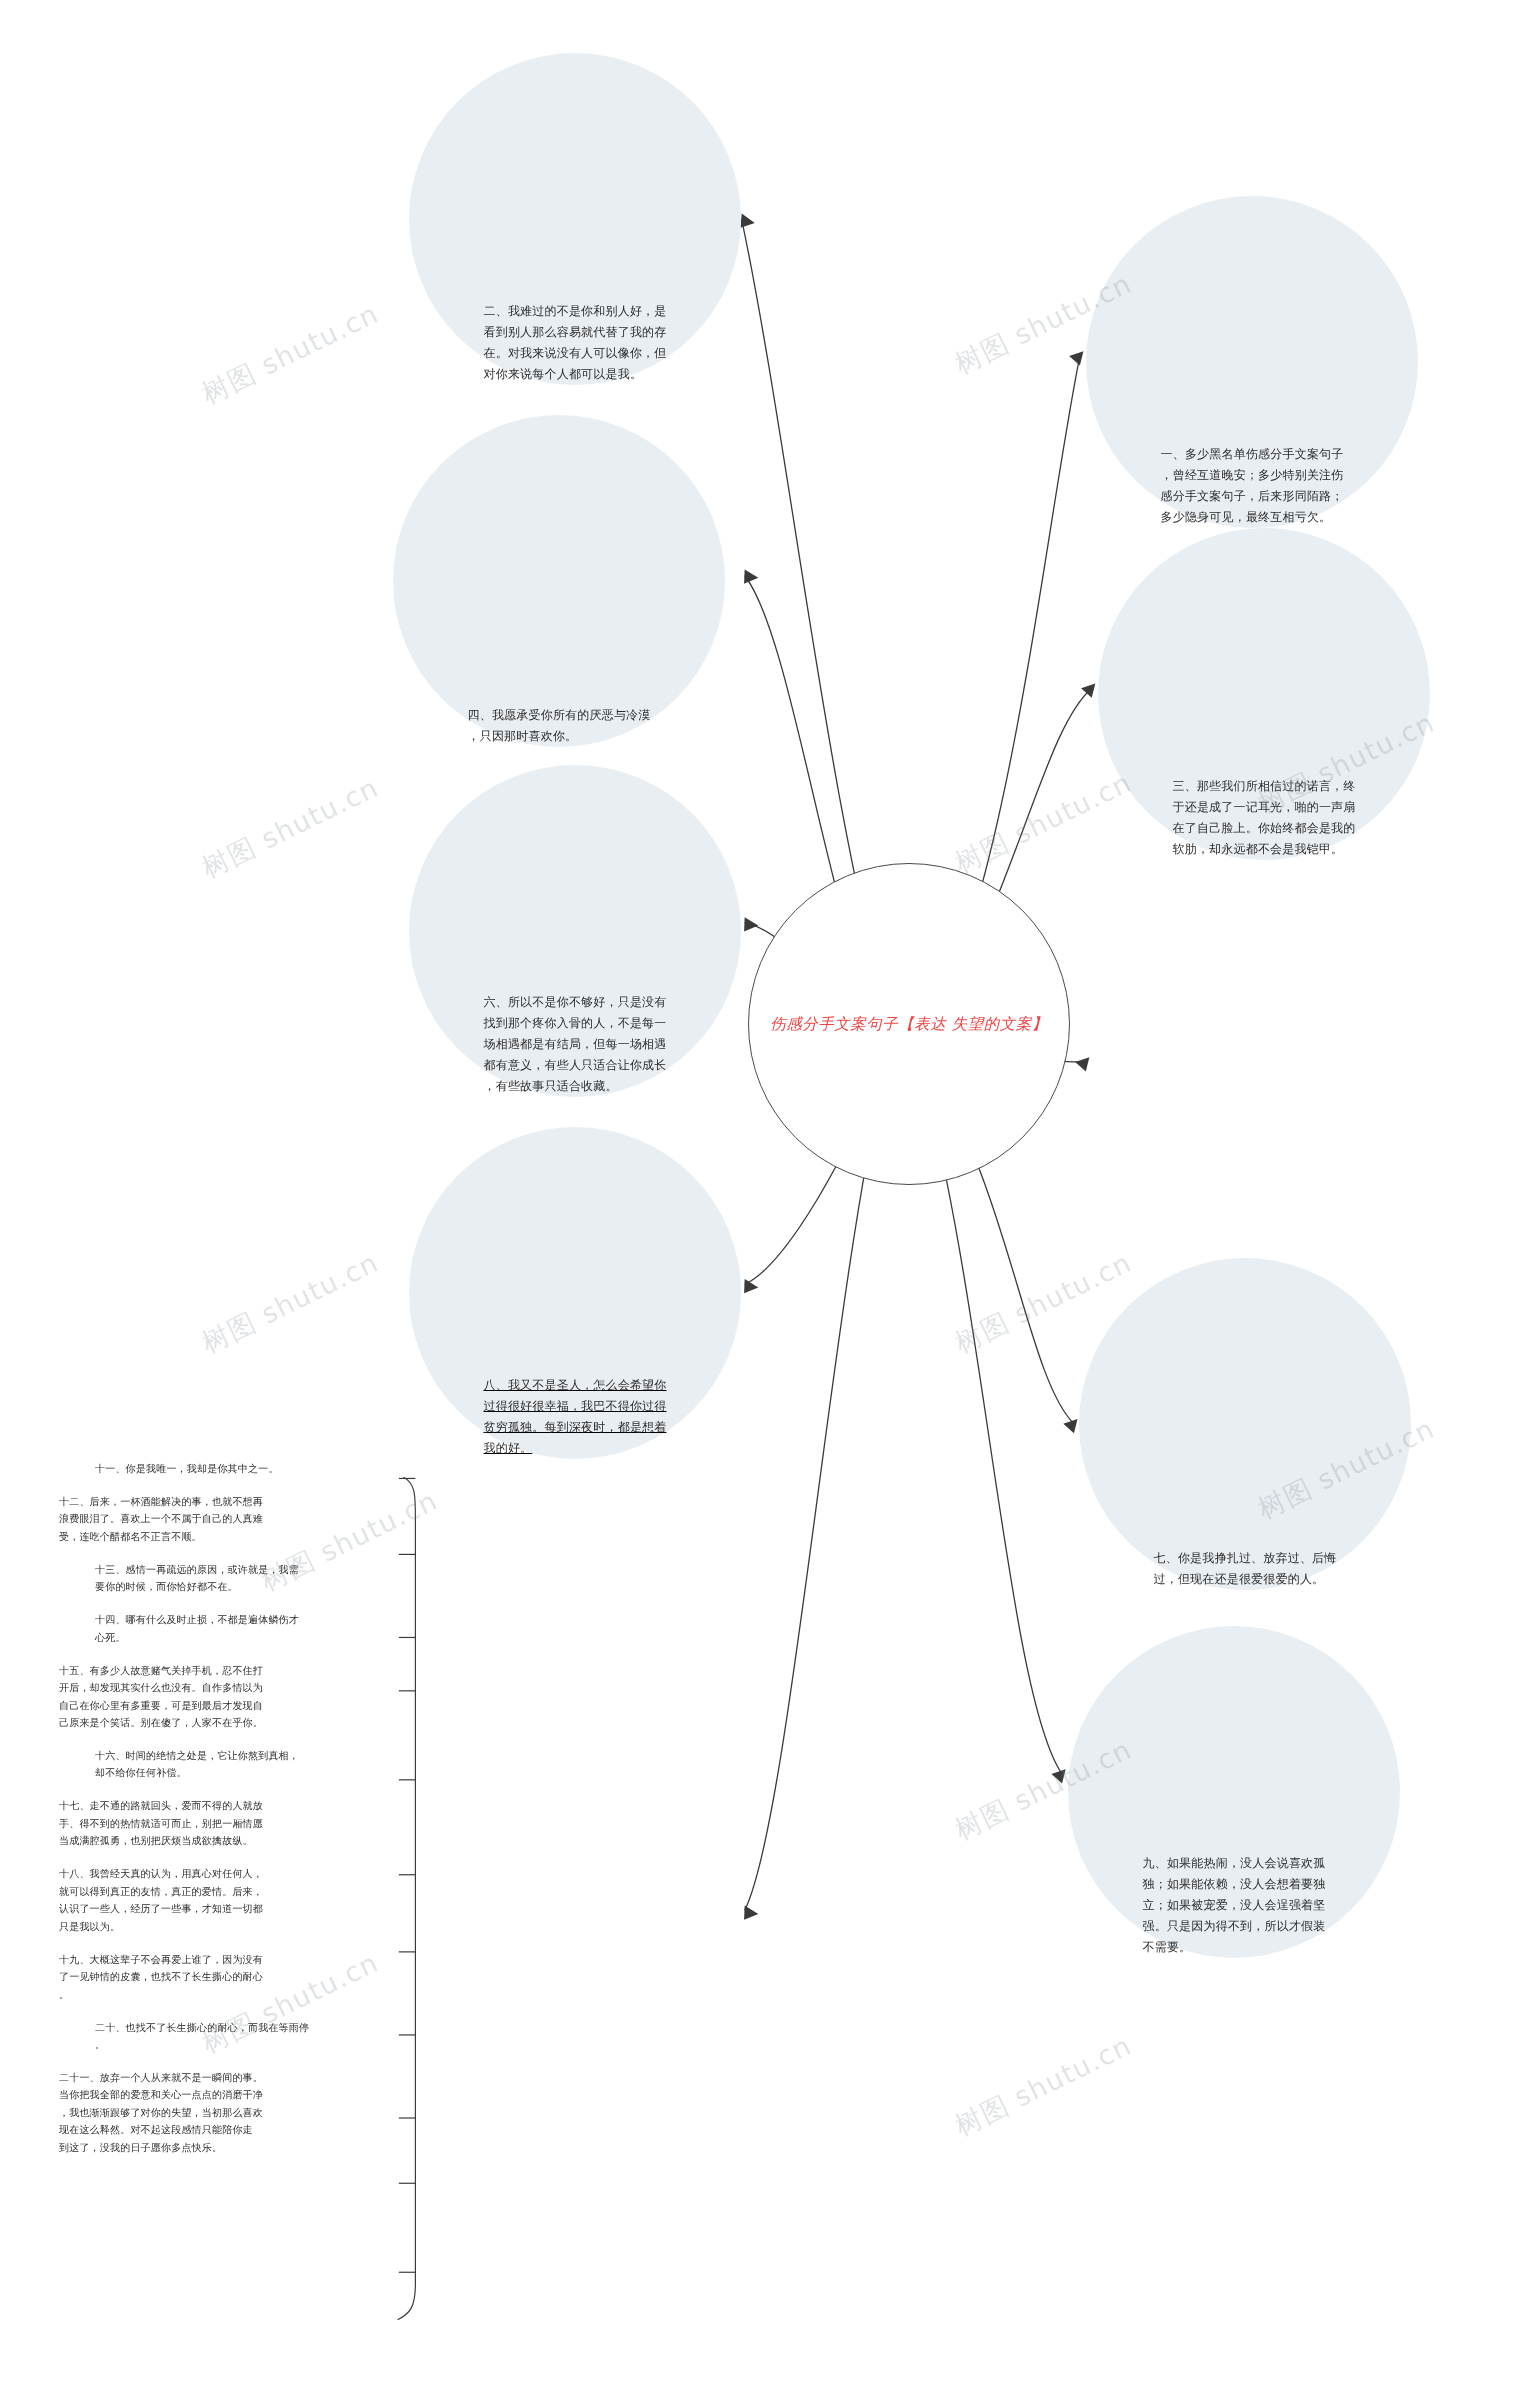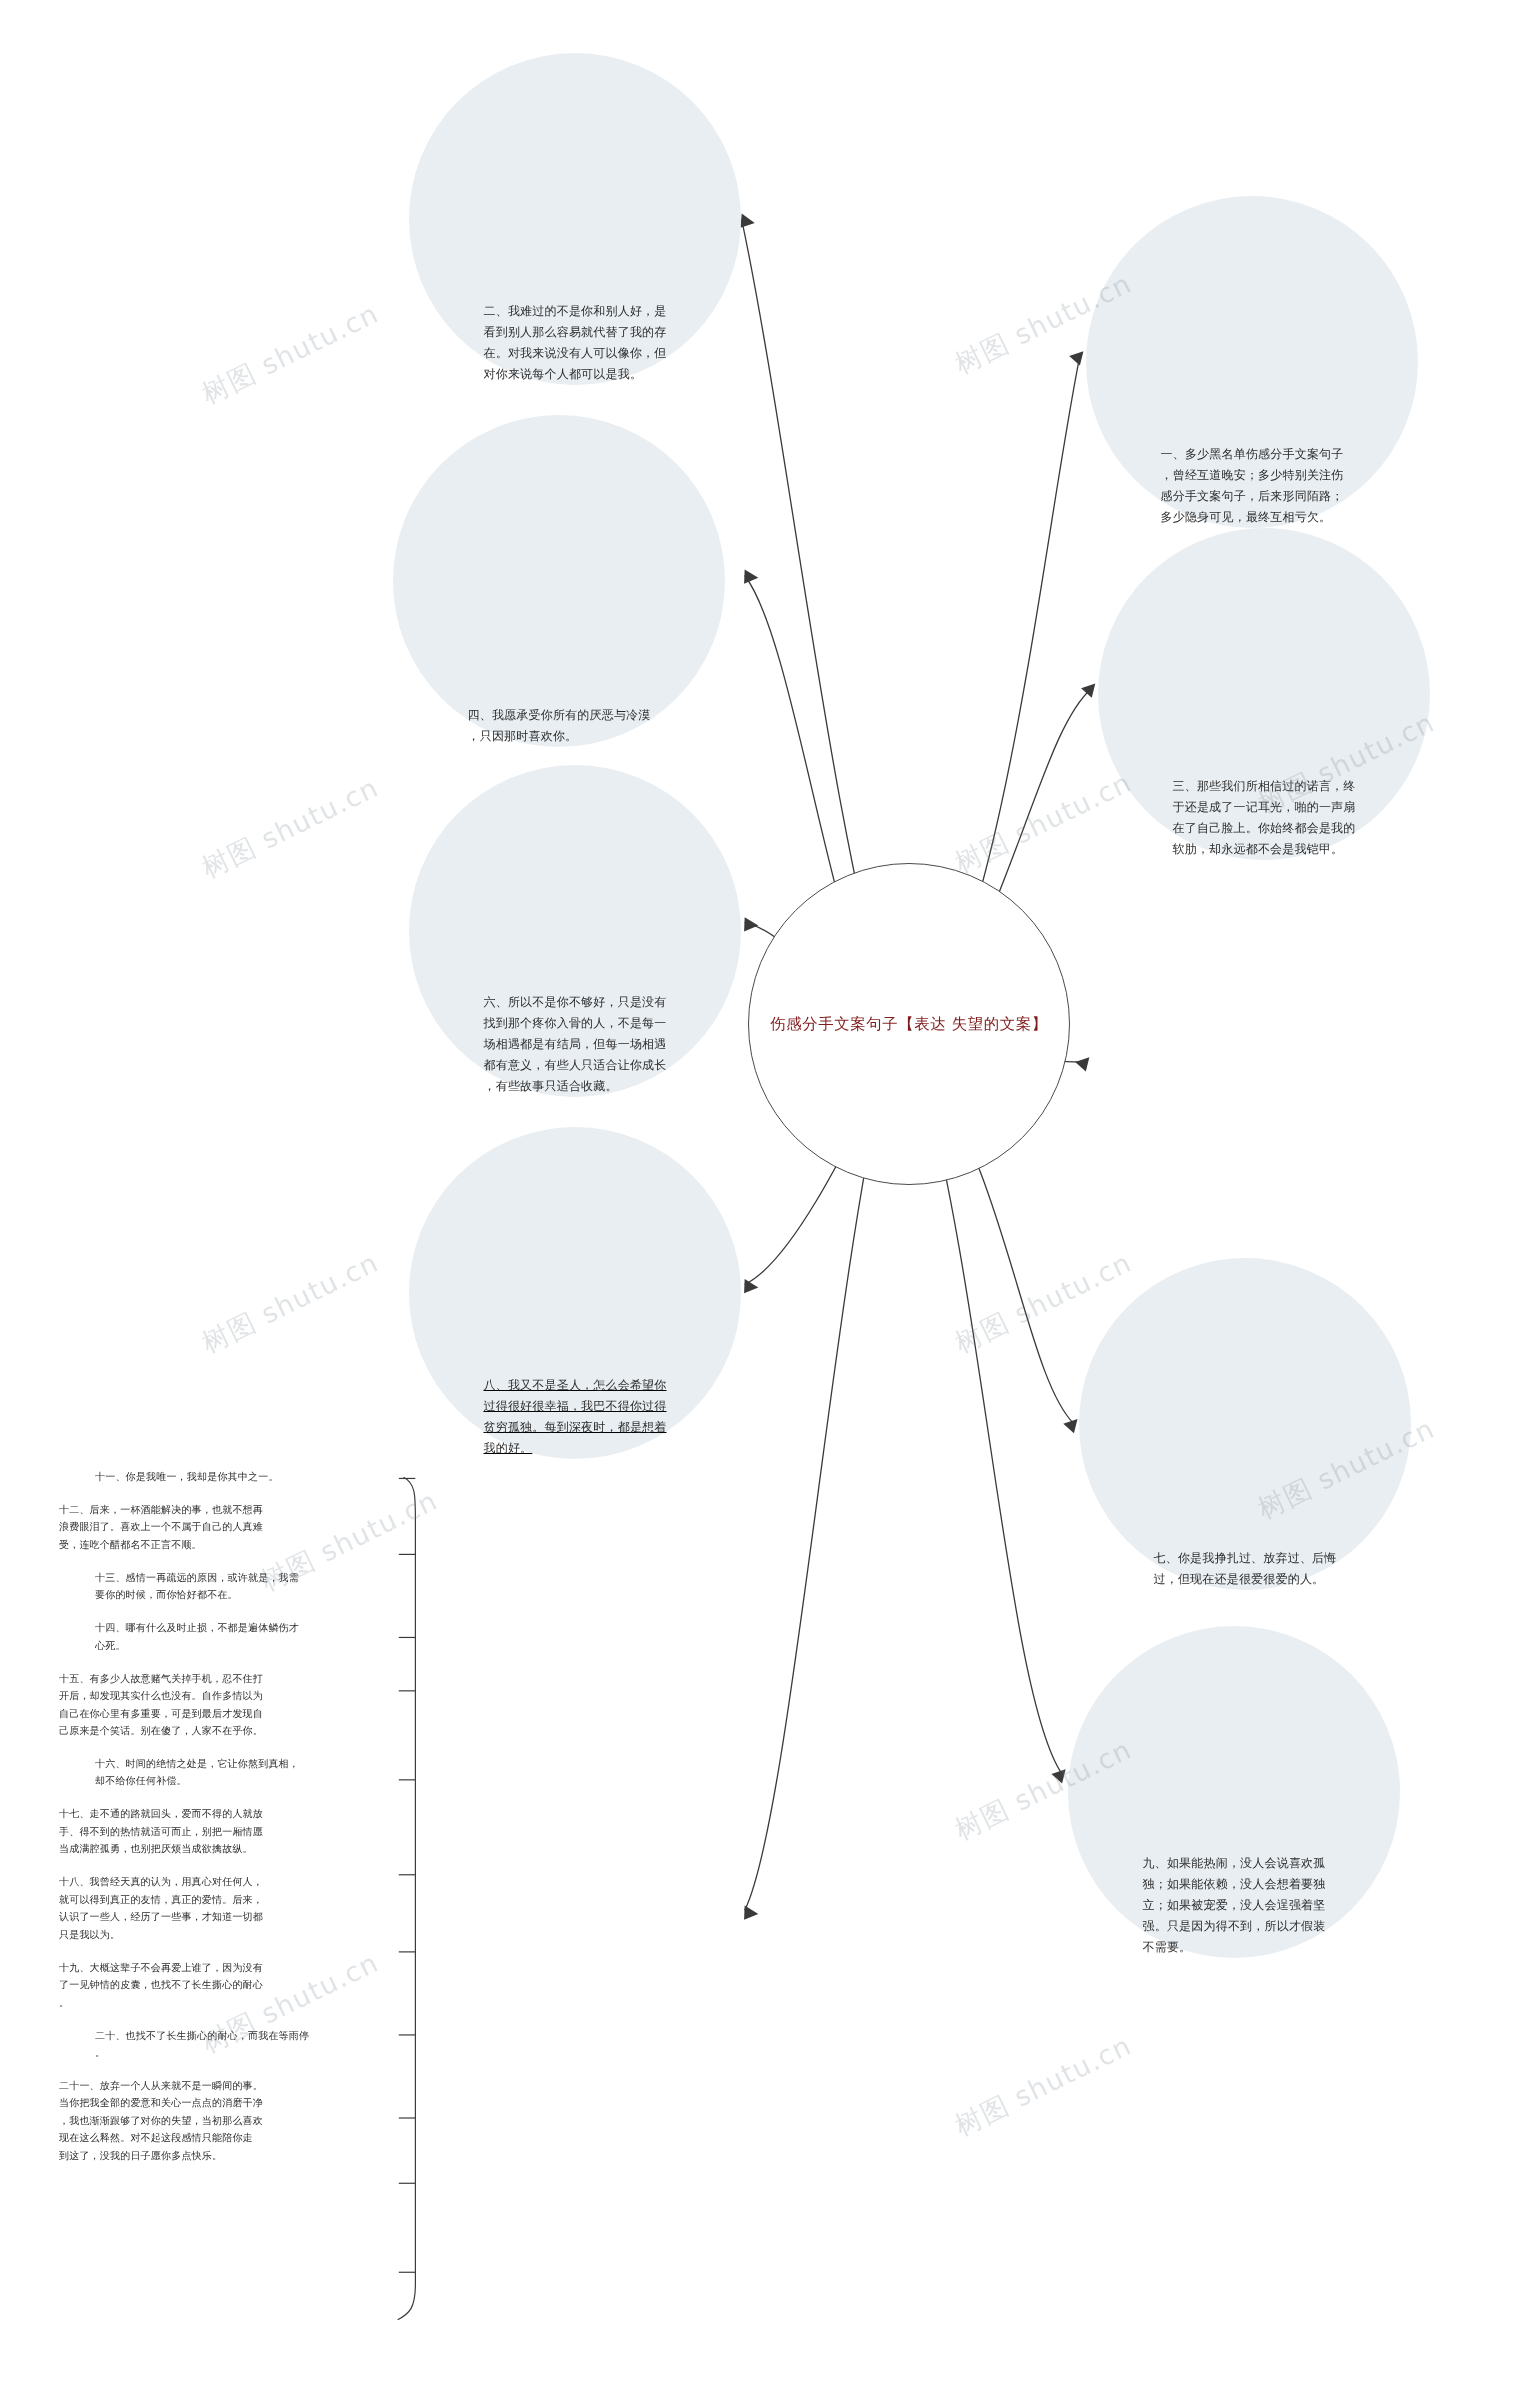--- a/index.html
+++ b/index.html
@@ -24,24 +24,24 @@
     text-align:justify;
     letter-spacing:0.2px;
     white-space:pre-wrap;
   }
   .center{
     position:absolute;border-radius:50%;
     background:#ffffff;border:0.9px solid #4a4a4a;
     display:flex;align-items:center;justify-content:center;
   }
   .center .txt{
-    color:#7f1d1d;font-size:15.4px;line-height:1.7;text-align:center;letter-spacing:0.6px;
+    color:#ef4444;font-size:15.4px;line-height:1.7;text-align:center;letter-spacing:0.6px;font-style:italic;
   }
   
-  .listwrap{position:absolute;left:59px;top:1460px;width:332px;margin-top:8px;}
+  .listwrap{position:absolute;left:59px;top:1460px;width:332px;}
   .listitem{
     color:#2b2b2b;font-size:10px;line-height:1.75;text-align:justify;
     margin-bottom:15.4px;letter-spacing:0.2px;white-space:pre-wrap;
   }
   .listitem.indent{padding-left:36px;}
   
   .wm{
     position:absolute;color:rgba(120,130,140,0.22);
     font-size:27px;letter-spacing:1.2px;
     transform:rotate(-26deg);transform-origin:left top;

